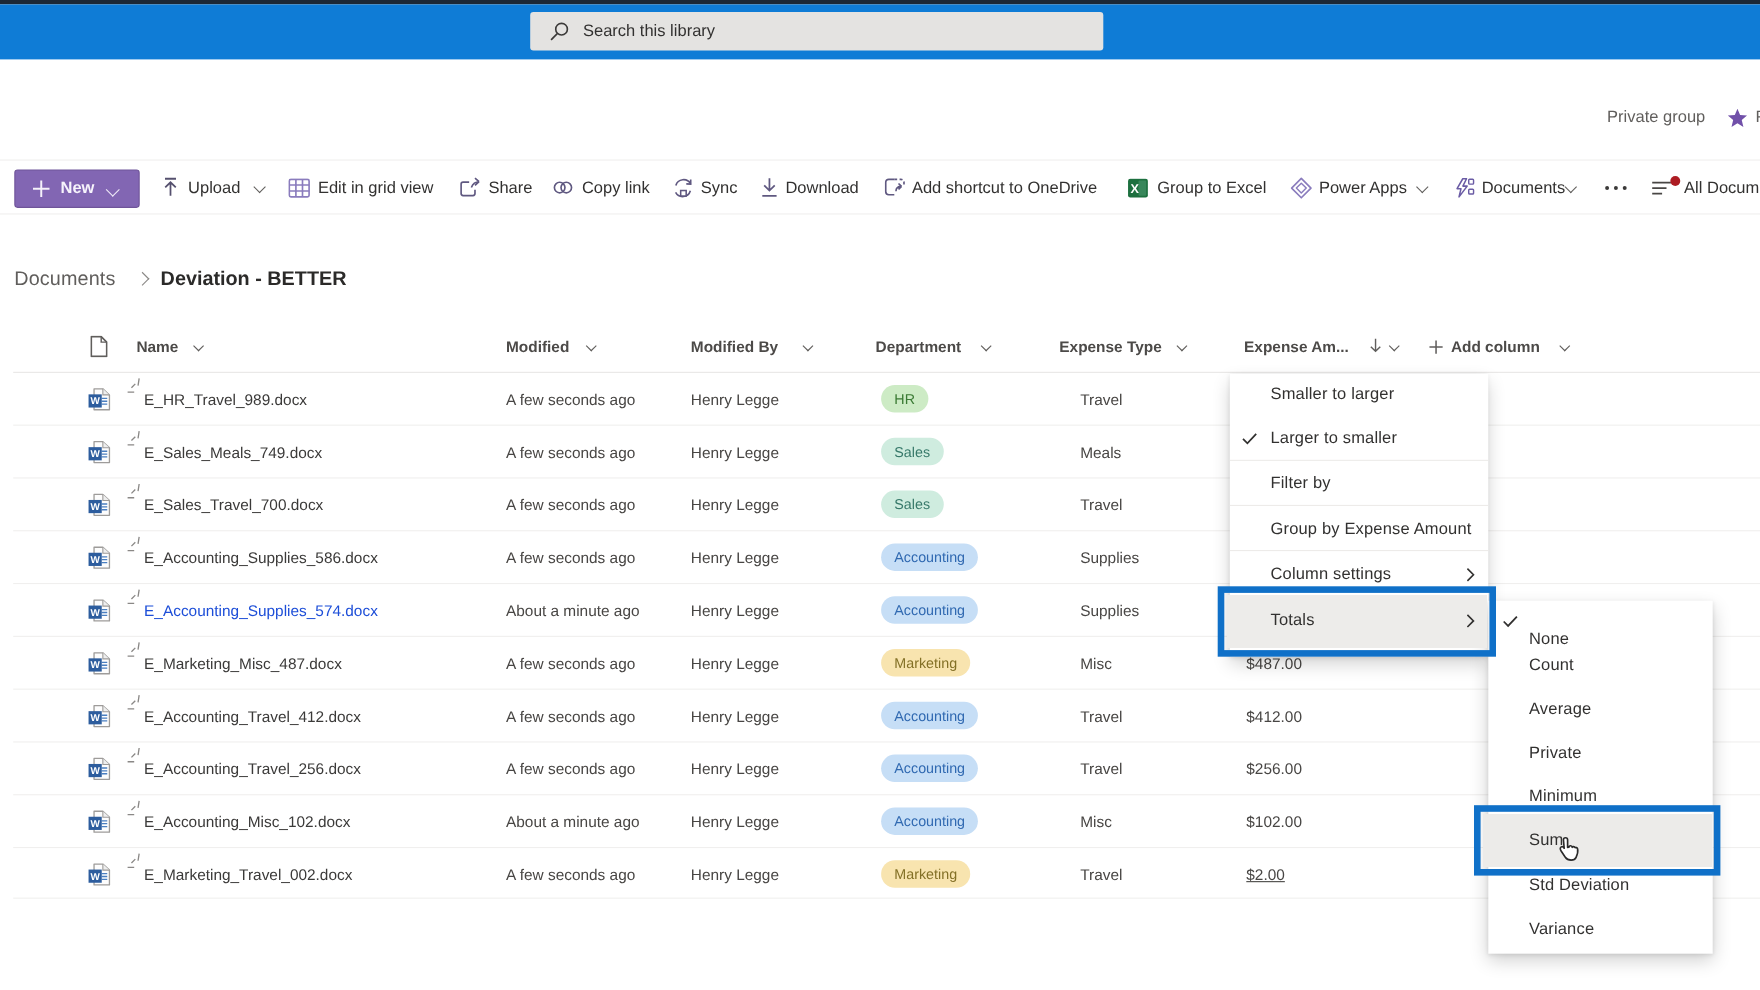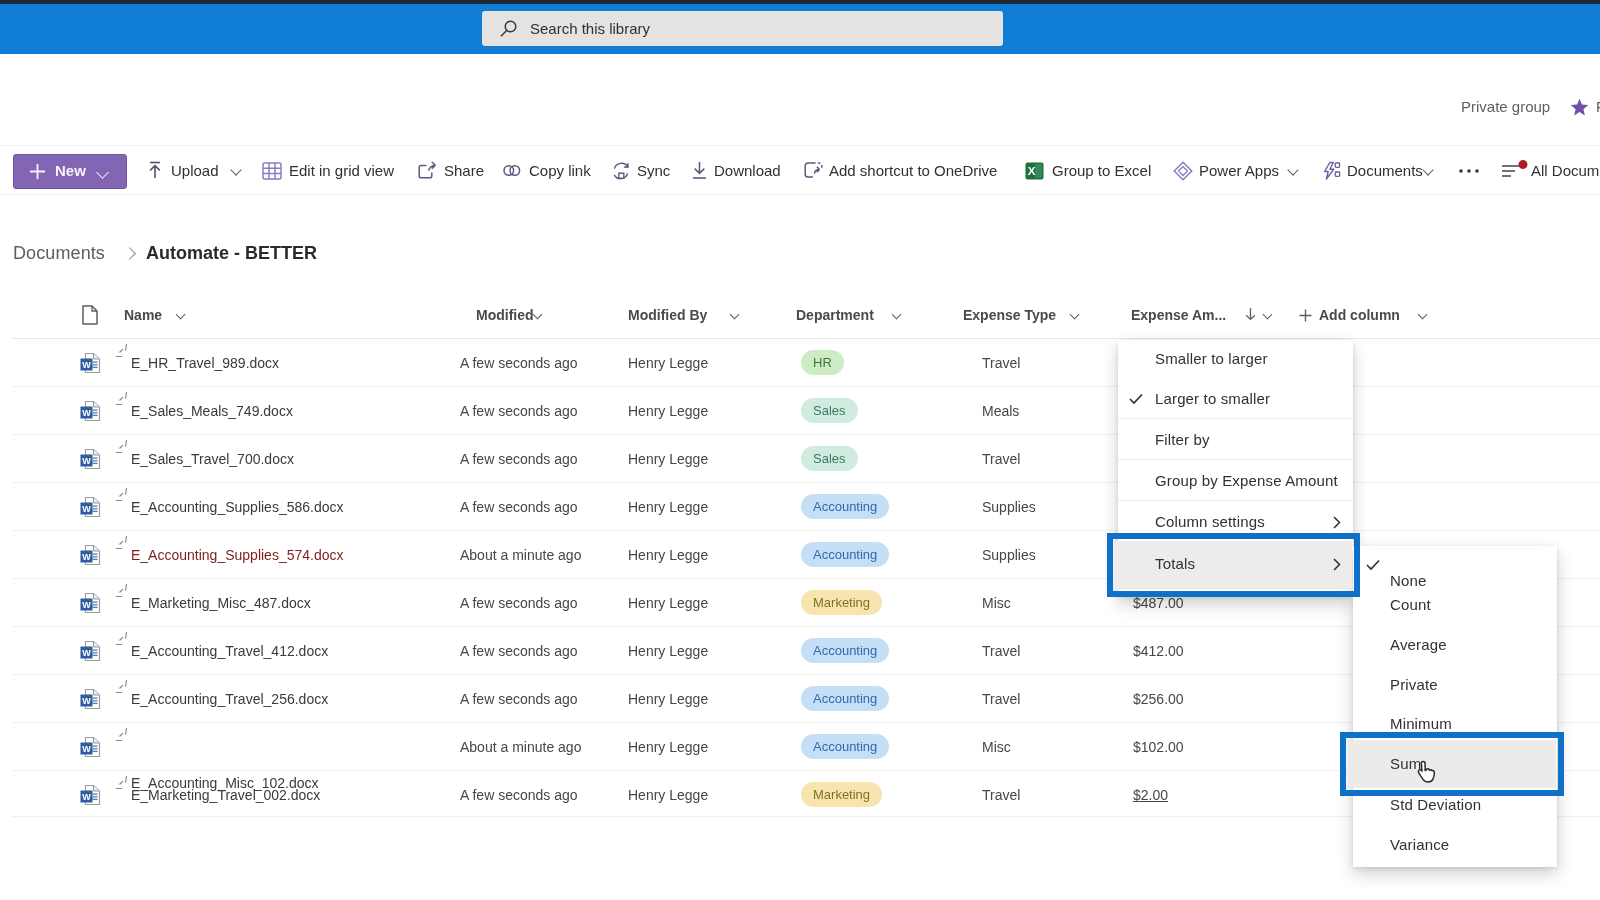--- a/index.html
+++ b/index.html
@@ -129,31 +129,31 @@
 </svg>
 
 <svg class="abs" style="left:1501px;top:160px;" width="30" height="20" viewBox="0 0 30 20">
   <path d="M1 6 H18 M1 11 H14 M1 16 H10" stroke="#484644" stroke-width="1.7" fill="none"></path>
   <circle cx="22" cy="4.5" r="4.5" fill="#ad1c23"></circle>
 </svg>
 <div class="txt lbl" style="left:1531px;top:161px;line-height:20px;">All Docum</div>
 
 <div class="txt" style="left:13px;top:243px;line-height:21px;font-size:18px;letter-spacing:0.1px;color:#605e5c;">Documents</div>
 <div class="abs" style="left:125px;top:249px;width:8px;height:8px;border-right:1.4px solid #8a8886;border-bottom:1.4px solid #8a8886;transform:rotate(-45deg);"></div>
-<div class="txt" style="left:146px;top:242px;line-height:22px;font-size:18px;color:#2b2a29;font-weight:bold;">Automate - BETTER</div>
+<div class="txt" style="left:146px;top:242px;line-height:22px;font-size:18px;color:#2b2a29;font-weight:bold;">Deviation - BETTER</div>
 
 <svg class="abs" style="left:82px;top:305px;" width="16" height="20" viewBox="0 0 16 20">
   <path d="M1 1 H10 L15 6 V19 H1 Z" fill="none" stroke="#605e5c" stroke-width="1.5" stroke-linejoin="round"></path>
   <path d="M10 1 V6 H15" fill="none" stroke="#605e5c" stroke-width="1.3"></path>
 </svg>
 <div class="txt hdr" style="left:124px;top:306px;line-height:19px;">Name</div>
 <div class="abs" style="left:177px;top:311px;">
     <span class="chev" style="width:6px;height:6px;"></span>
   </div>
-<div class="txt hdr" style="left:476px;top:306px;line-height:19px;">Modified</div>
+<div class="txt hdr" style="left:460px;top:306px;line-height:19px;">Modified</div>
 <div class="abs" style="left:534px;top:311px;">
     <span class="chev" style="width:6px;height:6px;"></span>
   </div>
 <div class="txt hdr" style="left:628px;top:306px;line-height:19px;">Modified By</div>
 <div class="abs" style="left:731px;top:311px;">
     <span class="chev" style="width:6px;height:6px;"></span>
   </div>
 <div class="txt hdr" style="left:796px;top:306px;line-height:19px;">Department</div>
 <div class="abs" style="left:893px;top:311px;">
     <span class="chev" style="width:6px;height:6px;"></span>
@@ -249,21 +249,21 @@
 <svg class="abs" style="left:80px;top:544px;" width="21" height="22" viewBox="0 0 21 22">
   <path d="M5.5 1.5 H13.5 L19.5 7 V20.5 H5.5 Z" fill="#fdfdfd" stroke="#9e9c9a" stroke-width="1.2" stroke-linejoin="round"></path>
   <path d="M13.5 1.5 V7 H19.5" fill="#eeeeee" stroke="#9e9c9a" stroke-width="1"></path>
   <path d="M12.5 10.2 H17.5 M12.5 12.8 H17.5 M12.5 15.4 H17.5" stroke="#4a7fc1" stroke-width="1.2"></path>
   <rect x="0.5" y="6.5" width="12" height="12" fill="#2d5d9e"></rect>
   <text x="6.5" y="15.6" font-size="9" font-weight="bold" fill="#fff" text-anchor="middle" font-family="Liberation Sans, sans-serif">W</text>
 </svg>
 <svg class="abs" style="left:115px;top:535px;" width="15" height="15" viewBox="0 0 15 15">
   <path d="M1 13.5 H7 M4.5 9.5 L8 6 M10.5 7.5 L11.5 1" stroke="#8a8886" stroke-width="1.2" fill="none"></path>
 </svg>
-<div class="txt" style="left:131px;top:545px;line-height:20px;font-size:14px;color:#7f1d1d;">E_Accounting_Supplies_574.docx</div>
+<div class="txt" style="left:131px;top:545px;line-height:20px;font-size:14px;color:#1d4ed8;">E_Accounting_Supplies_574.docx</div>
 <div class="txt cell" style="left:460px;top:545px;line-height:20px;">About a minute ago</div>
 <div class="txt cell" style="left:628px;top:545px;line-height:20px;">Henry Legge</div>
 <div class="pill p-acct" style="left:801px;top:542px;">Accounting</div>
 <div class="txt cell" style="left:982px;top:545px;line-height:20px;">Supplies</div>
 <div class="txt cell" style="left:1133px;top:545px;line-height:20px;">$574.00</div>
 <div class="hline" style="left:12px;top:578px;width:1588px;"></div>
 <svg class="abs" style="left:80px;top:592px;" width="21" height="22" viewBox="0 0 21 22">
   <path d="M5.5 1.5 H13.5 L19.5 7 V20.5 H5.5 Z" fill="#fdfdfd" stroke="#9e9c9a" stroke-width="1.2" stroke-linejoin="round"></path>
   <path d="M13.5 1.5 V7 H19.5" fill="#eeeeee" stroke="#9e9c9a" stroke-width="1"></path>
   <path d="M12.5 10.2 H17.5 M12.5 12.8 H17.5 M12.5 15.4 H17.5" stroke="#4a7fc1" stroke-width="1.2"></path>
@@ -317,21 +317,21 @@
 <svg class="abs" style="left:80px;top:736px;" width="21" height="22" viewBox="0 0 21 22">
   <path d="M5.5 1.5 H13.5 L19.5 7 V20.5 H5.5 Z" fill="#fdfdfd" stroke="#9e9c9a" stroke-width="1.2" stroke-linejoin="round"></path>
   <path d="M13.5 1.5 V7 H19.5" fill="#eeeeee" stroke="#9e9c9a" stroke-width="1"></path>
   <path d="M12.5 10.2 H17.5 M12.5 12.8 H17.5 M12.5 15.4 H17.5" stroke="#4a7fc1" stroke-width="1.2"></path>
   <rect x="0.5" y="6.5" width="12" height="12" fill="#2d5d9e"></rect>
   <text x="6.5" y="15.6" font-size="9" font-weight="bold" fill="#fff" text-anchor="middle" font-family="Liberation Sans, sans-serif">W</text>
 </svg>
 <svg class="abs" style="left:115px;top:727px;" width="15" height="15" viewBox="0 0 15 15">
   <path d="M1 13.5 H7 M4.5 9.5 L8 6 M10.5 7.5 L11.5 1" stroke="#8a8886" stroke-width="1.2" fill="none"></path>
 </svg>
-<div class="txt" style="left:131px;top:737px;line-height:20px;font-size:14px;color:#3b3a39;margin-top:36px;">E_Accounting_Misc_102.docx</div>
+<div class="txt" style="left:131px;top:737px;line-height:20px;font-size:14px;color:#3b3a39;">E_Accounting_Misc_102.docx</div>
 <div class="txt cell" style="left:460px;top:737px;line-height:20px;">About a minute ago</div>
 <div class="txt cell" style="left:628px;top:737px;line-height:20px;">Henry Legge</div>
 <div class="pill p-acct" style="left:801px;top:734px;">Accounting</div>
 <div class="txt cell" style="left:982px;top:737px;line-height:20px;">Misc</div>
 <div class="txt cell" style="left:1133px;top:737px;line-height:20px;">$102.00</div>
 <div class="hline" style="left:12px;top:770px;width:1588px;"></div>
 <svg class="abs" style="left:80px;top:784px;" width="21" height="22" viewBox="0 0 21 22">
   <path d="M5.5 1.5 H13.5 L19.5 7 V20.5 H5.5 Z" fill="#fdfdfd" stroke="#9e9c9a" stroke-width="1.2" stroke-linejoin="round"></path>
   <path d="M13.5 1.5 V7 H19.5" fill="#eeeeee" stroke="#9e9c9a" stroke-width="1"></path>
   <path d="M12.5 10.2 H17.5 M12.5 12.8 H17.5 M12.5 15.4 H17.5" stroke="#4a7fc1" stroke-width="1.2"></path>

